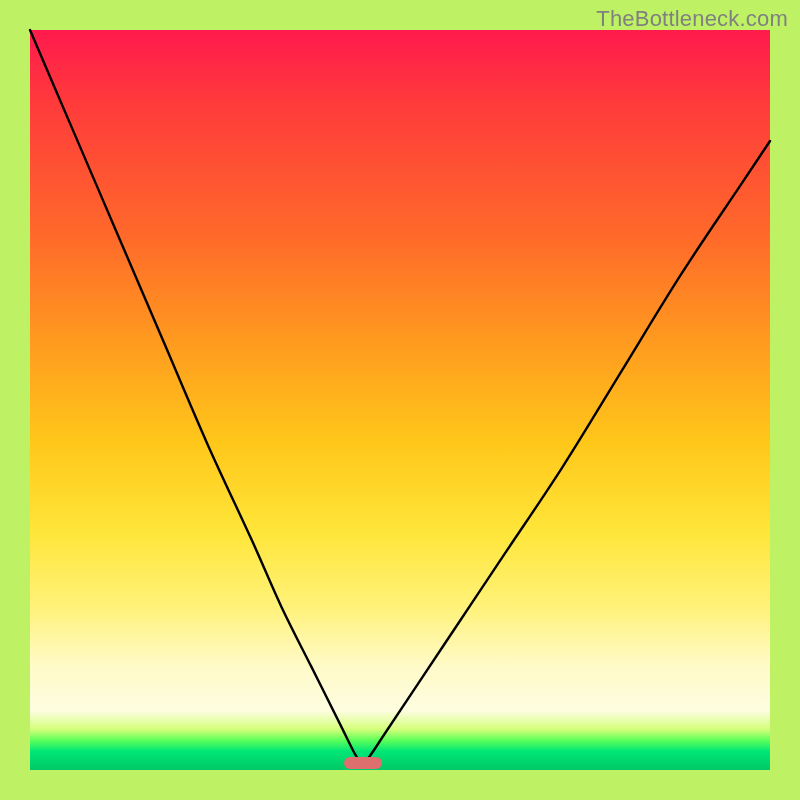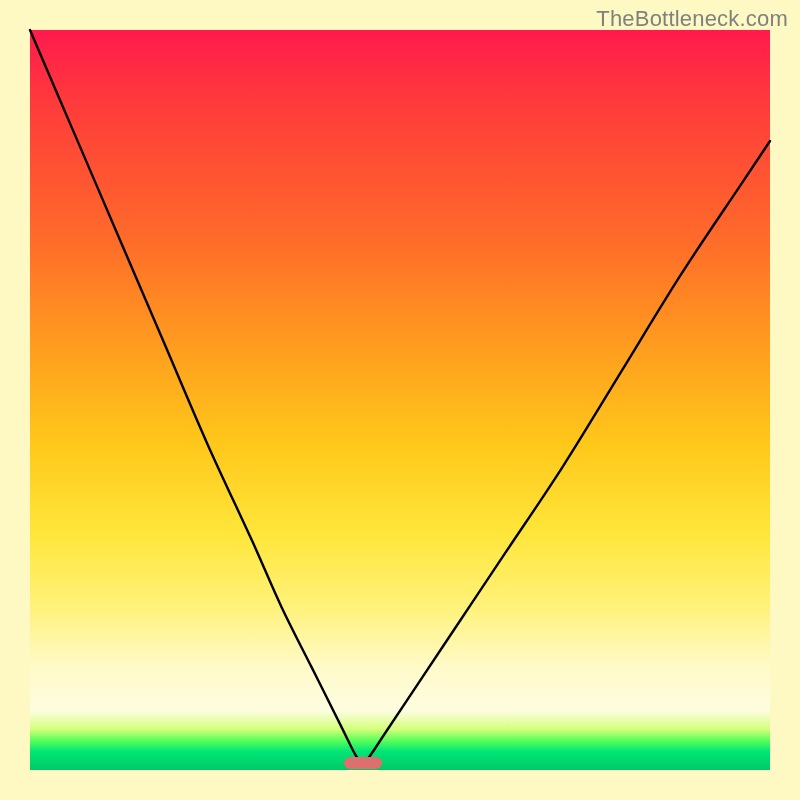--- a/index.html
+++ b/index.html
@@ -8,21 +8,21 @@
     width: 800px;
     height: 800px;
     background: #000;
     overflow: hidden;
     font-family: Arial, Helvetica, sans-serif;
   }
   .frame {
     position: absolute;
     left: 0; top: 0;
     width: 800px; height: 800px;
-    background: #fef9c3;
+    background: #bef264;
   }
   .plot-area {
     position: absolute;
     left: 30px;
     top: 30px;
     width: 740px;
     height: 740px;
     
     background: linear-gradient(
       to bottom,

